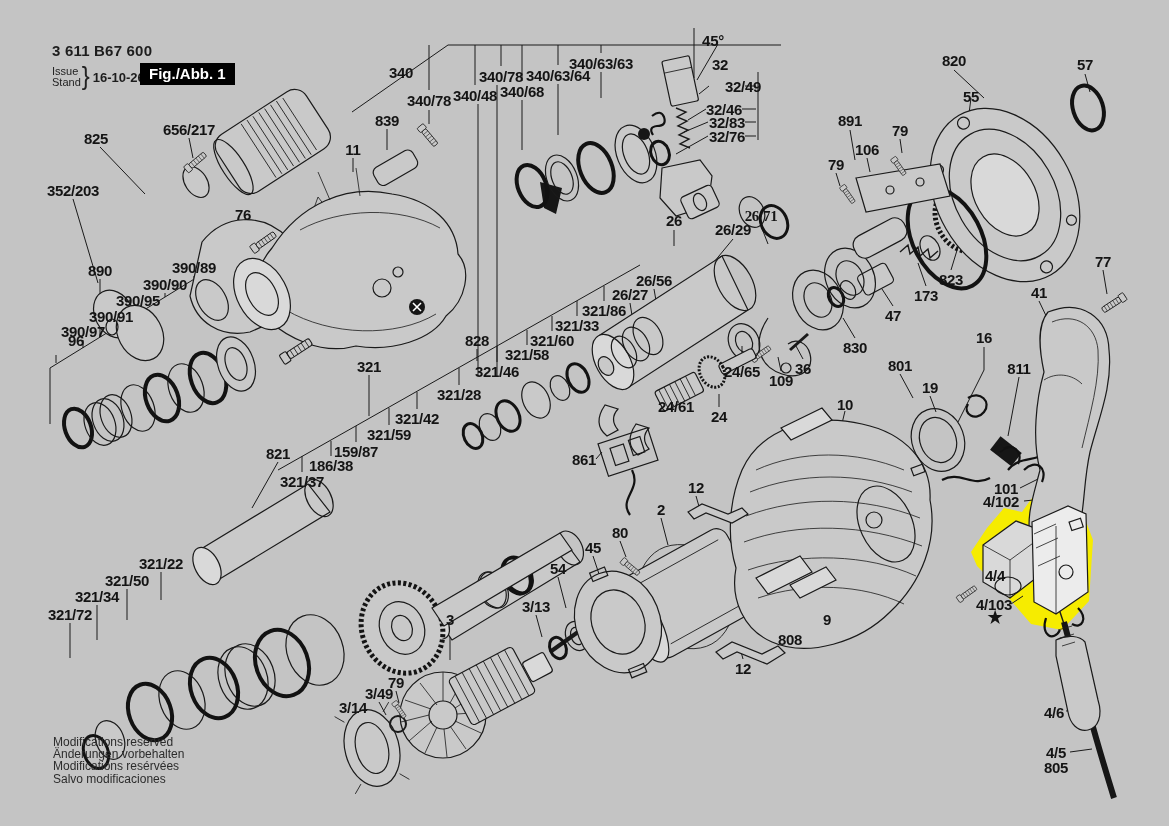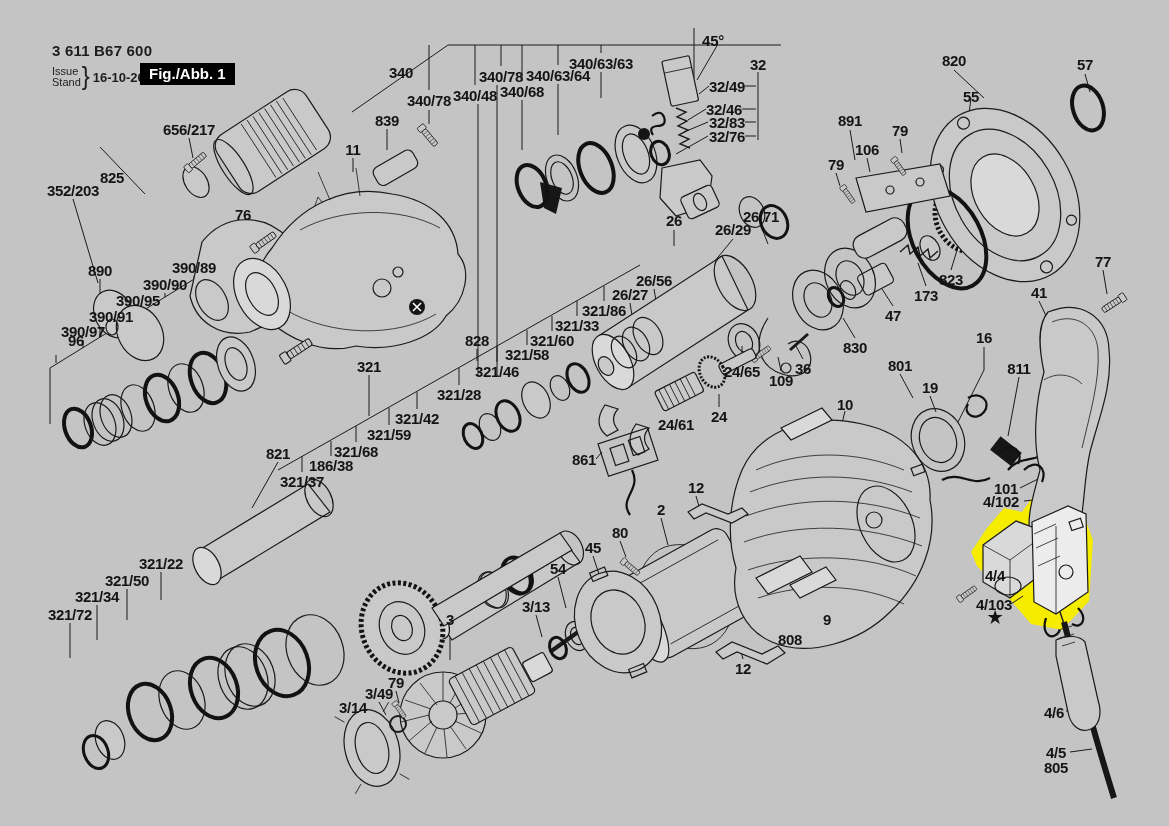--- a/index.html
+++ b/index.html
@@ -377,86 +377,86 @@
         <div>Issue</div>
         <div>Stand</div>
       </div>
       <div class="brace">}</div>
       <div id="issue-date">16-10-26</div>
     </div>
   </div>
   <div id="fig-badge">Fig./Abb. 1</div>
 
   <div id="labels">
-      <span class="part-label" style="left: 112px; top: 138px; margin-top: 39px;">825</span>
+      <span class="part-label" style="left: 96px; top: 138px;">825</span>
       <span class="part-label" style="left: 189px; top: 129px;">656/217</span>
       <span class="part-label" style="left: 73px; top: 190px;">352/203</span>
       <span class="part-label" style="left: 243px; top: 214px;">76</span>
       <span class="part-label" style="left: 100px; top: 270px;">890</span>
       <span class="part-label" style="left: 194px; top: 267px;">390/89</span>
       <span class="part-label" style="left: 165px; top: 284px;">390/90</span>
       <span class="part-label" style="left: 138px; top: 300px;">390/95</span>
       <span class="part-label" style="left: 111px; top: 316px;">390/91</span>
       <span class="part-label" style="left: 83px; top: 331px;">390/97</span>
       <span class="part-label" style="left: 56px; top: 340px; margin-left: 20px;">96</span>
       <span class="part-label" style="left: 401px; top: 72px;">340</span>
       <span class="part-label" style="left: 429px; top: 100px;">340/78</span>
       <span class="part-label" style="left: 387px; top: 120px;">839</span>
       <span class="part-label" style="left: 353px; top: 149px;">11</span>
       <span class="part-label" style="left: 475px; top: 95px;">340/48</span>
       <span class="part-label" style="left: 501px; top: 76px;">340/78</span>
       <span class="part-label" style="left: 522px; top: 91px;">340/68</span>
       <span class="part-label" style="left: 558px; top: 75px;">340/63/64</span>
       <span class="part-label" style="left: 601px; top: 63px;">340/63/63</span>
       <span class="part-label" style="left: 713px; top: 40px;">45°</span>
-      <span class="part-label" style="left: 758px; top: 64px;">32</span>
-      <span class="part-label" style="left: 727px; top: 86px;">32/49</span>
+      <span class="part-label" style="left: 720px; top: 64px;">32</span>
+      <span class="part-label" style="left: 743px; top: 86px;">32/49</span>
       <span class="part-label" style="left: 724px; top: 109px;">32/46</span>
       <span class="part-label" style="left: 727px; top: 122px;">32/83</span>
       <span class="part-label" style="left: 727px; top: 136px;">32/76</span>
       <span class="part-label" style="left: 954px; top: 60px;">820</span>
       <span class="part-label" style="left: 971px; top: 88px; margin-top: 8px;">55</span>
       <span class="part-label" style="left: 1085px; top: 64px;">57</span>
       <span class="part-label" style="left: 850px; top: 120px;">891</span>
       <span class="part-label" style="left: 900px; top: 130px;">79</span>
       <span class="part-label" style="left: 867px; top: 149px;">106</span>
       <span class="part-label" style="left: 836px; top: 164px;">79</span>
       <span class="part-label" style="left: 1103px; top: 261px;">77</span>
       <span class="part-label" style="left: 1039px; top: 292px;">41</span>
       <span class="part-label" style="left: 674px; top: 220px;">26</span>
-      <span class="part-label" style="left: 761px; top: 216px;">26/71</span>
+      <span class="part-label" style="left: 761px; top: 216px; font-family: Liberation Serif, serif;">26/71</span>
       <span class="part-label" style="left: 733px; top: 229px;">26/29</span>
       <span class="part-label" style="left: 654px; top: 280px;">26/56</span>
       <span class="part-label" style="left: 630px; top: 294px;">26/27</span>
       <span class="part-label" style="left: 604px; top: 310px;">321/86</span>
       <span class="part-label" style="left: 577px; top: 325px;">321/33</span>
       <span class="part-label" style="left: 552px; top: 340px;">321/60</span>
       <span class="part-label" style="left: 527px; top: 354px;">321/58</span>
       <span class="part-label" style="left: 951px; top: 279px;">823</span>
       <span class="part-label" style="left: 926px; top: 295px;">173</span>
       <span class="part-label" style="left: 893px; top: 315px;">47</span>
       <span class="part-label" style="left: 855px; top: 347px;">830</span>
       <span class="part-label" style="left: 803px; top: 368px;">36</span>
       <span class="part-label" style="left: 781px; top: 380px;">109</span>
       <span class="part-label" style="left: 845px; top: 404px;">10</span>
       <span class="part-label" style="left: 900px; top: 365px;">801</span>
       <span class="part-label" style="left: 930px; top: 387px;">19</span>
       <span class="part-label" style="left: 984px; top: 337px;">16</span>
       <span class="part-label" style="left: 1019px; top: 368px;">811</span>
       <span class="part-label" style="left: 742px; top: 371px;">24/65</span>
-      <span class="part-label" style="left: 676px; top: 406px; margin-top: 18px;">24/61</span>
+      <span class="part-label" style="left: 676px; top: 406px;">24/61</span>
       <span class="part-label" style="left: 719px; top: 416px;">24</span>
       <span class="part-label" style="left: 369px; top: 366px;">321</span>
       <span class="part-label" style="left: 477px; top: 340px;">828</span>
       <span class="part-label" style="left: 497px; top: 371px;">321/46</span>
       <span class="part-label" style="left: 459px; top: 394px;">321/28</span>
       <span class="part-label" style="left: 417px; top: 418px;">321/42</span>
       <span class="part-label" style="left: 389px; top: 434px;">321/59</span>
       <span class="part-label" style="left: 278px; top: 453px;">821</span>
-      <span class="part-label" style="left: 356px; top: 451px;">321/68</span>
+      <span class="part-label" style="left: 356px; top: 451px;">159/87</span>
       <span class="part-label" style="left: 331px; top: 465px;">186/38</span>
       <span class="part-label" style="left: 302px; top: 481px;">321/37</span>
       <span class="part-label" style="left: 161px; top: 563px;">321/22</span>
       <span class="part-label" style="left: 127px; top: 580px;">321/50</span>
       <span class="part-label" style="left: 97px; top: 596px;">321/34</span>
       <span class="part-label" style="left: 70px; top: 614px;">321/72</span>
       <span class="part-label" style="left: 584px; top: 459px;">861</span>
       <span class="part-label" style="left: 696px; top: 487px;">12</span>
       <span class="part-label" style="left: 661px; top: 509px;">2</span>
       <span class="part-label" style="left: 620px; top: 532px;">80</span>
@@ -473,15 +473,21 @@
       <span class="part-label" style="left: 1006px; top: 488px;">101</span>
       <span class="part-label" style="left: 1001px; top: 501px;">4/102</span>
       <span class="part-label" style="left: 995px; top: 575px;">4/4</span>
       <span class="part-label" style="left: 994px; top: 604px;">4/103</span>
       <span class="part-label" style="left: 1054px; top: 712px;">4/6</span>
       <span class="part-label" style="left: 1056px; top: 752px;">4/5</span>
       <span class="part-label" style="left: 1056px; top: 767px;">805</span>
       <span class="sym-label" style="left: 995px; top: 617px;">★</span>
     </div>
 
+  <div id="footer">
+    <div>Modifications reserved</div>
+    <div>Änderungen vorbehalten</div>
+    <div>Modifications resérvées</div>
+    <div>Salvo modificaciones</div>
+  </div>
 
 
 </div>
 
 </body></html>

